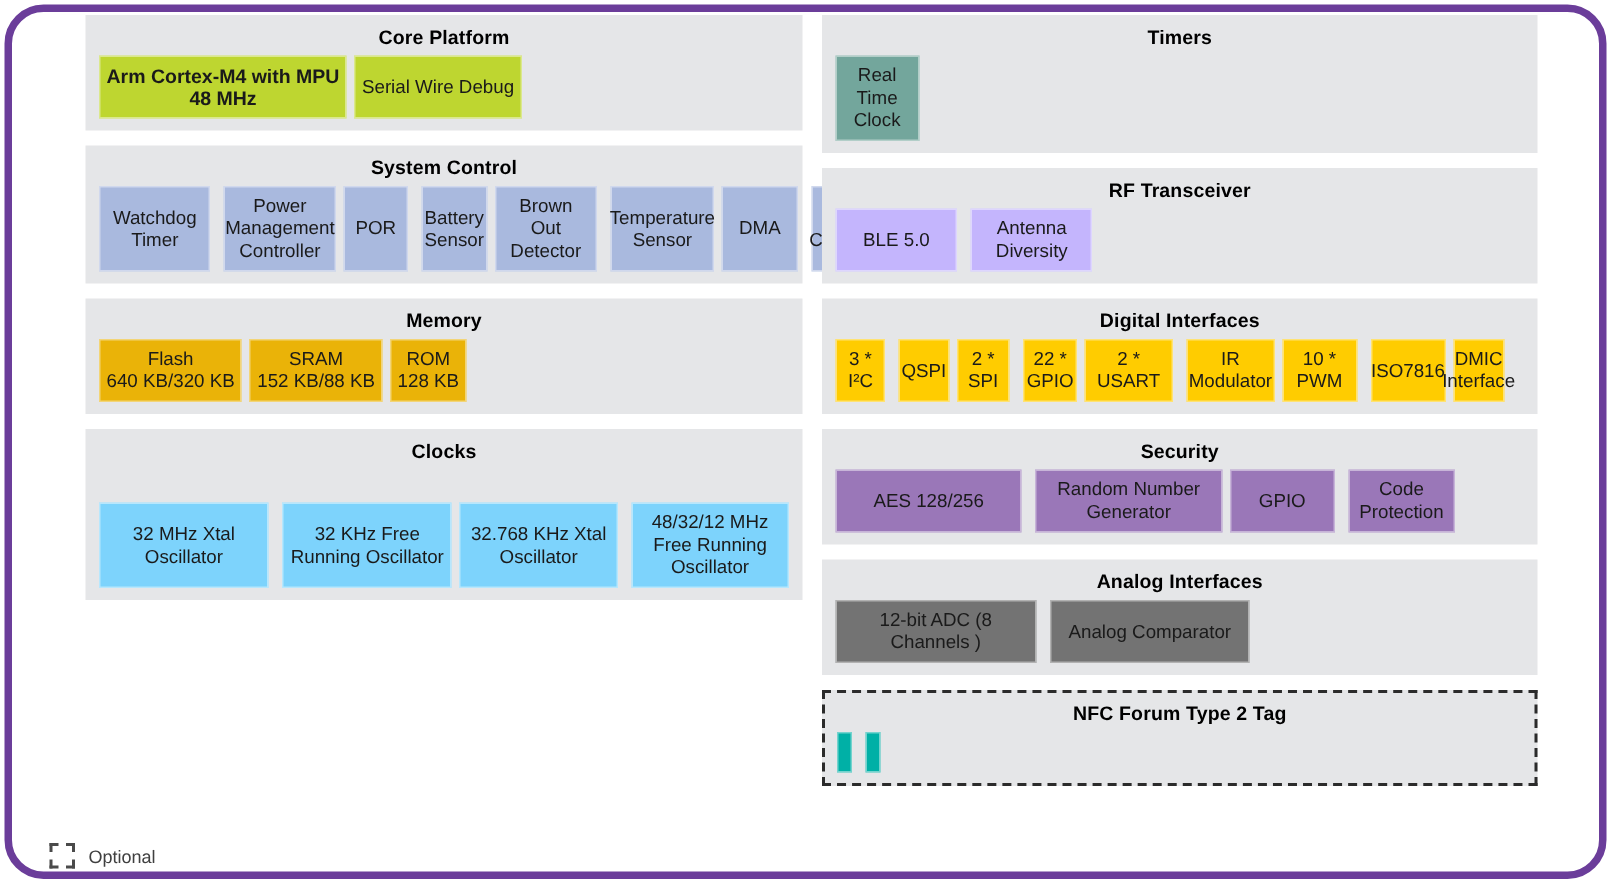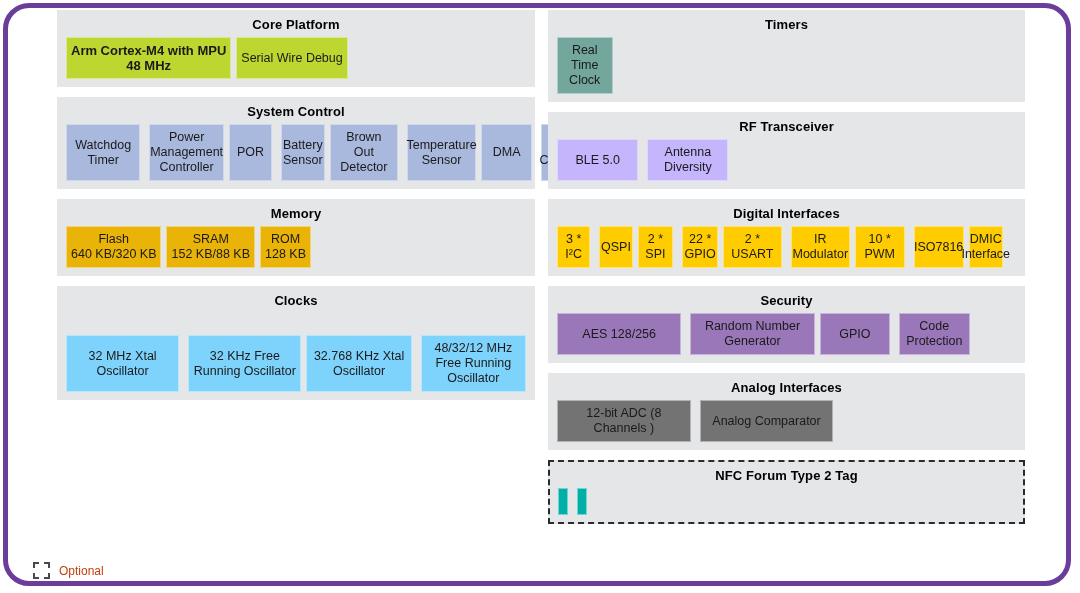--- a/index.html
+++ b/index.html
@@ -126,21 +126,21 @@
   }
   #legend .swatch {
     width: 17px;
     height: 17px;
     border: 2px dashed #4a4a4a;
     box-sizing: border-box;
     background: #ffffff;
   }
   #legend .legend-label {
     font-size: 12px;
-    color: #c2410c;
+    color: #404040;
   }
 </style>
 </head>
 <body>
 
 <div id="canvas">
 
   <div id="frame"></div>
 
   <div id="columns">

